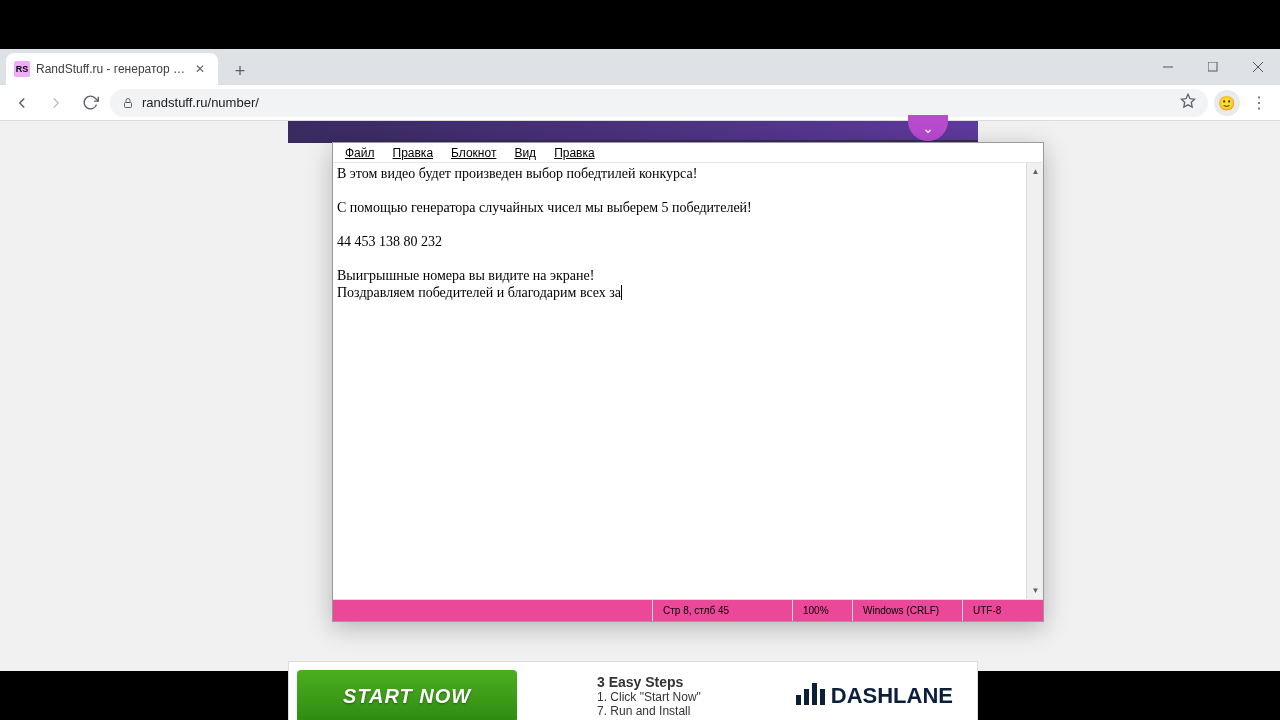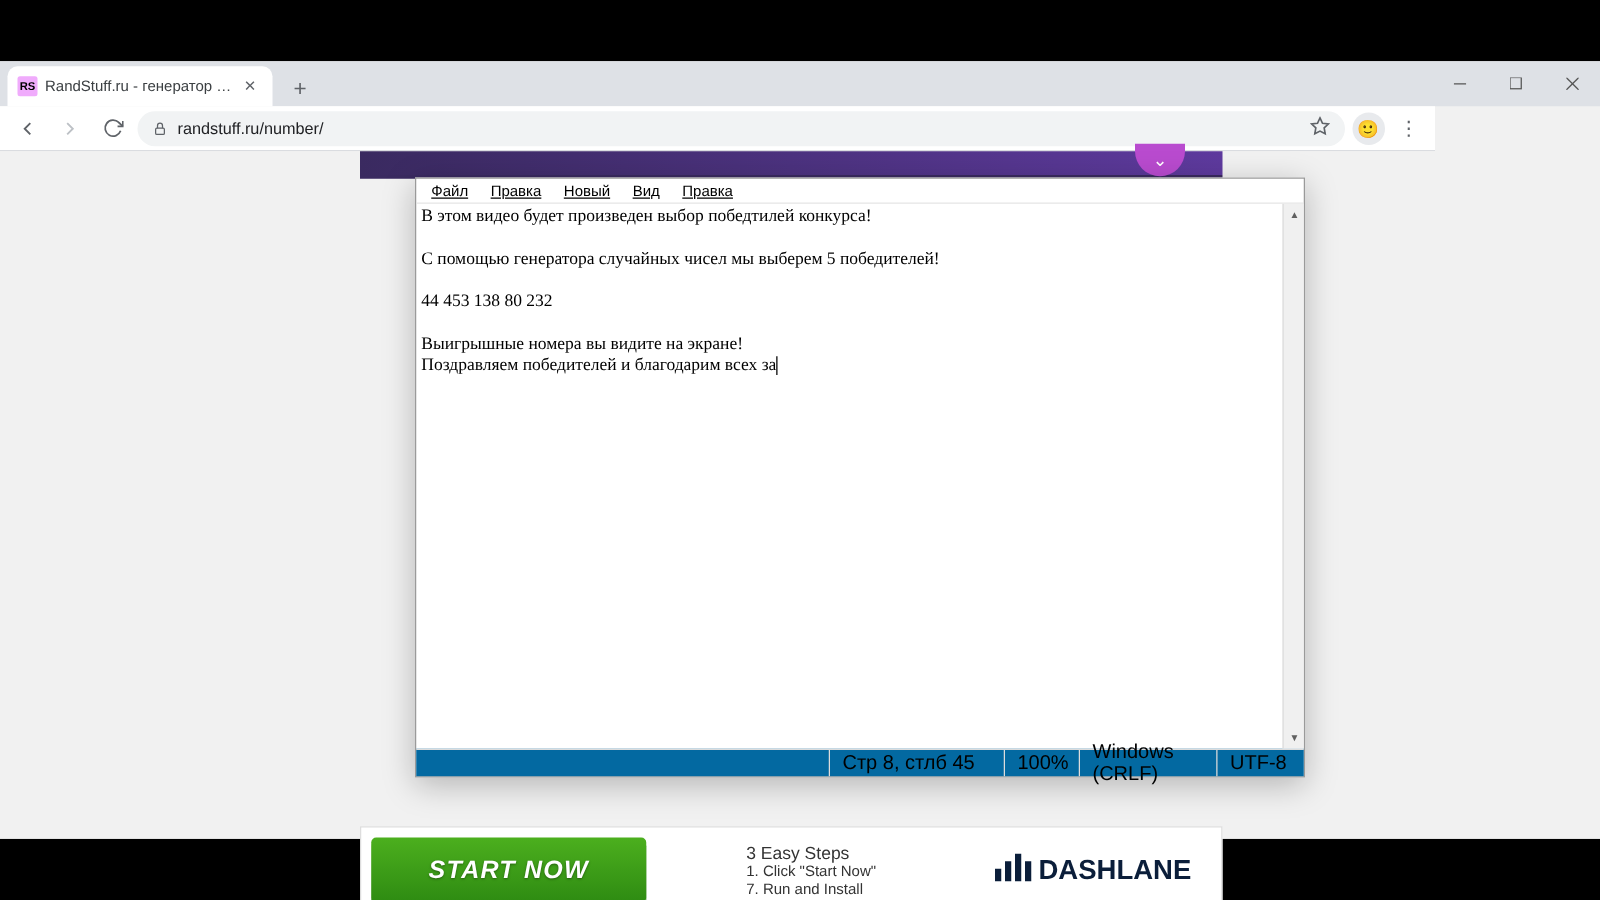--- a/index.html
+++ b/index.html
@@ -17,38 +17,38 @@
   .chrome-win-controls div { width:45px; display:flex; align-items:center; justify-content:center; color:#555; }
   .chrome-win-controls .svg { width:10px; height:10px; stroke:#555; stroke-width:1; fill:none; }
 
   .tabstrip { position:absolute; left:0; top:0; width:1280px; height:36px; background:#dee1e6; display:flex; align-items:flex-end; }
   .tab { height:32px; margin-left:6px; background:#fff; border-radius:8px 8px 0 0; display:flex; align-items:center; padding:0 10px 0 8px; font-size:12px; color:#3c4043; max-width:220px; gap:6px; }
   .tab .fav { width:16px; height:16px; background:#f0abfc; border-radius:2px; display:flex; align-items:center; justify-content:center; font-size:9px; color:#000; font-weight:bold; }
   .tab-title { white-space:nowrap; overflow:hidden; text-overflow:ellipsis; max-width:150px; }
   .tab-close { width:16px; height:16px; border-radius:50%; display:flex; align-items:center; justify-content:center; color:#5f6368; font-size:12px; }
   .newtab { width:28px; height:28px; margin-left:8px; display:flex; align-items:center; justify-content:center; color:#5f6368; font-size:18px; border-radius:50%; }
 
-  .omnibar { position:absolute; left:0; top:36px; width:1148px; height:36px; background:#fff; border-bottom:1px solid #dadce0; display:flex; align-items:center; padding:0 8px; gap:6px; }
+  .omnibar { position:absolute; left:0; top:36px; width:1280px; height:36px; background:#fff; border-bottom:1px solid #dadce0; display:flex; align-items:center; padding:0 8px; gap:6px; }
   .navbtn { width:28px; height:28px; border-radius:50%; display:flex; align-items:center; justify-content:center; color:#5f6368; }
   .navbtn.disabled { color:#bdc1c6; }
   .omnibox { flex:1; height:28px; background:#f1f3f4; border-radius:14px; display:flex; align-items:center; padding:0 12px; font-size:13px; color:#202124; gap:8px; }
   .lock { width:12px; height:12px; }
   .omnibox-right { margin-left:auto; color:#5f6368; }
   .avatar { width:26px; height:26px; border-radius:50%; background:#e8eaed; display:flex; align-items:center; justify-content:center; font-size:14px; }
   .kebab { width:26px; height:26px; display:flex; align-items:center; justify-content:center; color:#5f6368; font-size:16px; }
 
   
   .page { position:absolute; left:0; top:72px; width:1280px; height:550px; background:#f1f1f1; }
   .banner { position:absolute; left:288px; top:0; width:690px; height:22px; background:linear-gradient(90deg,#3a2a60,#5e3a9e); border-bottom:3px solid #3a2a60; }
   .banner .chev { position:absolute; right:30px; top:-6px; width:40px; height:26px; background:#b94bcf; border-radius:0 0 20px 20px; display:flex; align-items:center; justify-content:center; color:#fff; font-size:14px; }
 
   .ad { position:absolute; left:288px; top:540px; width:690px; height:70px; background:#fff; border:1px solid #ddd; display:flex; align-items:center; }
   .ad-start { margin-left:8px; width:220px; height:52px; background:linear-gradient(#4caf1e,#2e8b12); border-radius:4px; box-shadow:0 3px 0 #1e6b08; display:flex; align-items:center; justify-content:center; color:#fff; font-weight:700; font-size:20px; font-style:italic; letter-spacing:1px; text-shadow:0 1px 2px rgba(0,0,0,.4); }
   .ad-steps { margin-left:80px; font-size:12px; color:#333; }
-  .ad-steps .h { font-weight:400; font-size:14px; }
+  .ad-steps .h { font-weight:700; font-size:14px; }
   .ad-dl { margin-left:auto; margin-right:24px; font-size:22px; font-weight:700; color:#0b1e3a; display:flex; align-items:flex-start; gap:6px; }
   .ad-dl .bars { display:flex; gap:3px; align-items:flex-end; }
   .ad-dl .bars span { width:5px; background:#0b1e3a; }
 
   
   .notepad { position:absolute; left:332px; top:93px; width:712px; height:480px; background:#fff; border:1px solid #9a9a9a; box-shadow:0 6px 24px rgba(0,0,0,.25); display:flex; flex-direction:column; }
   .np-titlebar { height:30px; background:#fff; display:flex; align-items:center; padding-left:6px; border-bottom:1px solid #e5e5e5; }
   .np-icon { width:16px; height:16px; background:#cce8ff; border:1px solid #6aa8d8; margin-right:6px; position:relative; }
   .np-icon::after { content:""; position:absolute; left:2px; top:2px; right:2px; height:2px; background:#6aa8d8; box-shadow:0 3px 0 #6aa8d8, 0 6px 0 #6aa8d8; }
   .np-title { font-size:12px; color:#000; }
@@ -57,21 +57,21 @@
   .np-wc svg { width:10px; height:10px; stroke:#000; stroke-width:1; fill:none; }
   .np-menubar { height:20px; display:flex; align-items:center; padding:0 4px; gap:2px; font-size:12px; border-bottom:1px solid #e5e5e5;text-decoration:underline; }
   .np-menubar span { padding:1px 8px; }
   .np-body { flex:1; position:relative; overflow:hidden; }
   .np-text { position:absolute; inset:0 17px 0 0; padding:2px 4px; font-family:Liberation Serif, serif; font-size:14px; line-height:17px; color:#000; white-space:pre-wrap; outline:none; }
   .np-caret { display:inline-block; width:1px; height:15px; background:#000; vertical-align:text-bottom; animation:blink 1s step-end infinite; }
   @keyframes blink { 50% { opacity:0; } }
   .np-scroll { position:absolute; right:0; top:0; bottom:0; width:17px; background:#f0f0f0; border-left:1px solid #dcdcdc; }
   .np-scroll .up, .np-scroll .dn { position:absolute; left:0; width:17px; height:17px; display:flex; align-items:center; justify-content:center; font-size:8px; color:#606060; }
   .np-scroll .up { top:0; } .np-scroll .dn { bottom:0; }
-  .np-status { height:22px; border-top:1px solid #dcdcdc; background:#0369a1; display:flex; font-size:16px; color:#000; }
+  .np-status { height:22px; border-top:1px solid #dcdcdc; background:#ec4899; display:flex; font-size:10px; color:#000; }
   .np-status > div { border-left:1px solid #dcdcdc; padding:0 10px; display:flex; align-items:center; }
   .np-status .sp { flex:1; border-left:none; }
 
   
   .bandicam { position:absolute; left:50%; top:11px; transform:translateX(-50%); font-family:Arial, sans-serif; font-size:20px; font-weight:700; letter-spacing:0.5px; color:#fff; text-shadow:0 0 2px #000,0 0 2px #000,1px 1px 2px #000; }
   .bandicam .w { font-weight:400; font-size:17px; text-transform:lowercase; }
 </style>
 </head>
 <body>
 
@@ -159,21 +159,21 @@
             </div>
           <span>DASHLANE</span>
         </div>
       </div>
     </div>
 
     <div class="notepad">
       <div class="np-menubar">
         <span>Файл</span>
         <span>Правка</span>
-        <span>Новый</span>
+        <span>Блокнот</span>
         <span>Вид</span>
         <span>Правка</span>
       </div>
       <div class="np-body">
         <div class="np-text"><span>В этом видео будет произведен выбор победтилей конкурса!</span>
 <span></span>
 <span>С помощью генератора случайных чисел мы выберем 5 победителей!</span>
 <span></span>
 <span>44 453 138 80 232</span>
 <span></span>
@@ -182,20 +182,20 @@
         <div class="np-scroll">
           <div class="up">▲</div>
           <div class="dn">▼</div>
         </div>
       </div>
       <div class="np-status">
         <div class="sp"></div>
         <div style="width:140px">Стр 8, стлб 45</div>
         <div style="width:60px">100%</div>
         <div style="width:110px">Windows (CRLF)</div>
-        <div style="width:70px">UTF-8</div>
+        <div style="width:81px">UTF-8</div>
       </div>
     </div>
 
   </div>
 
 
 </div>
 
 </body></html>

